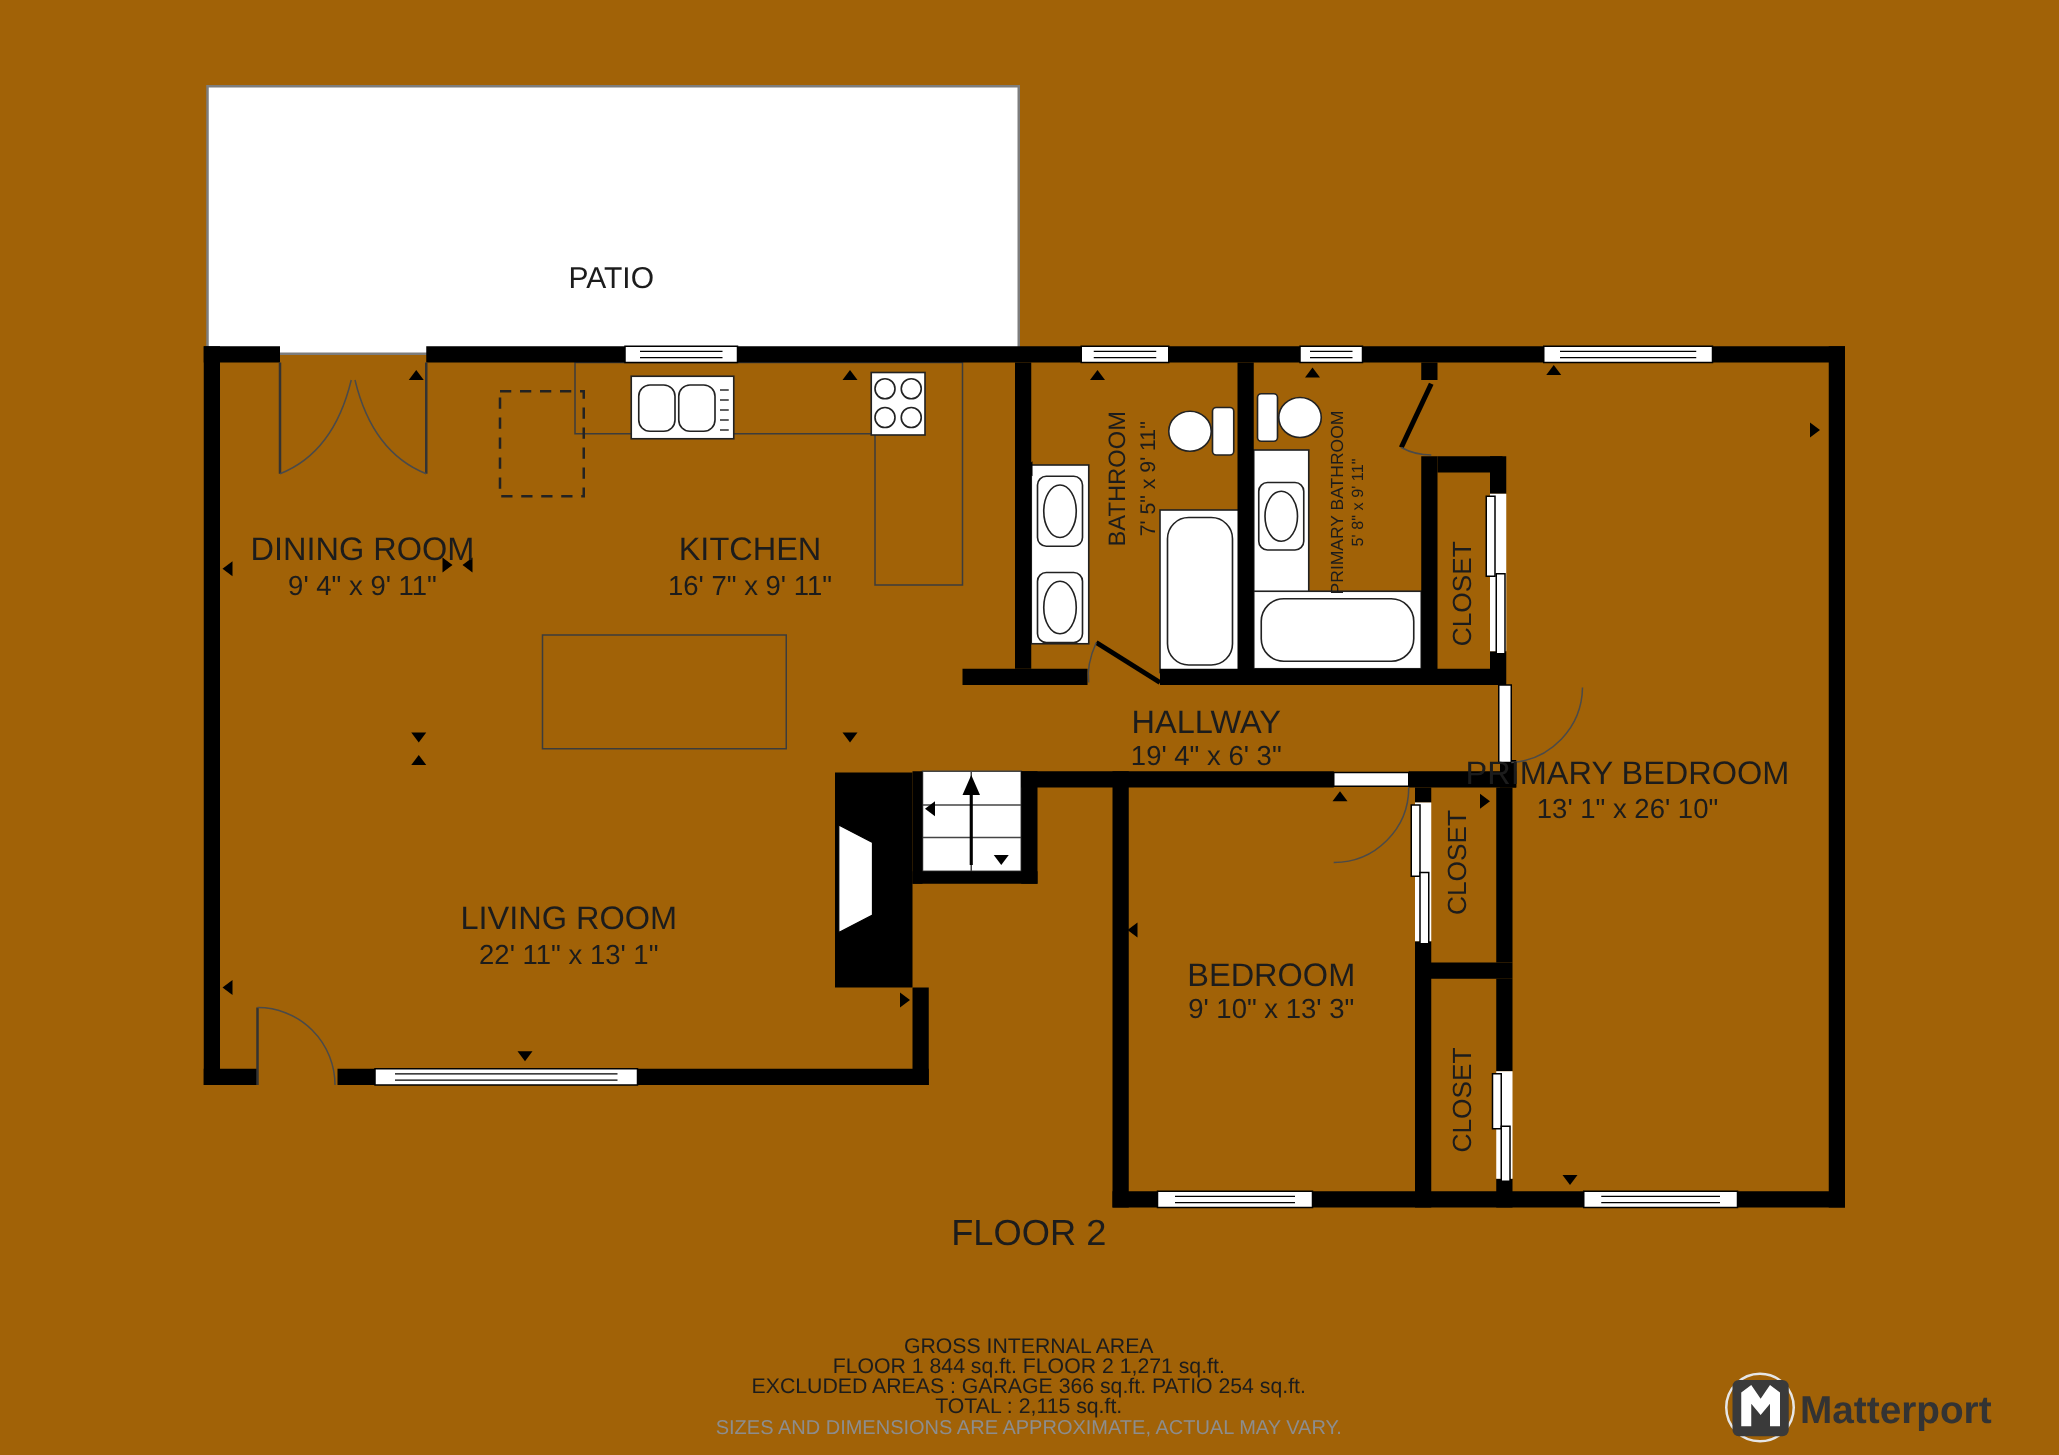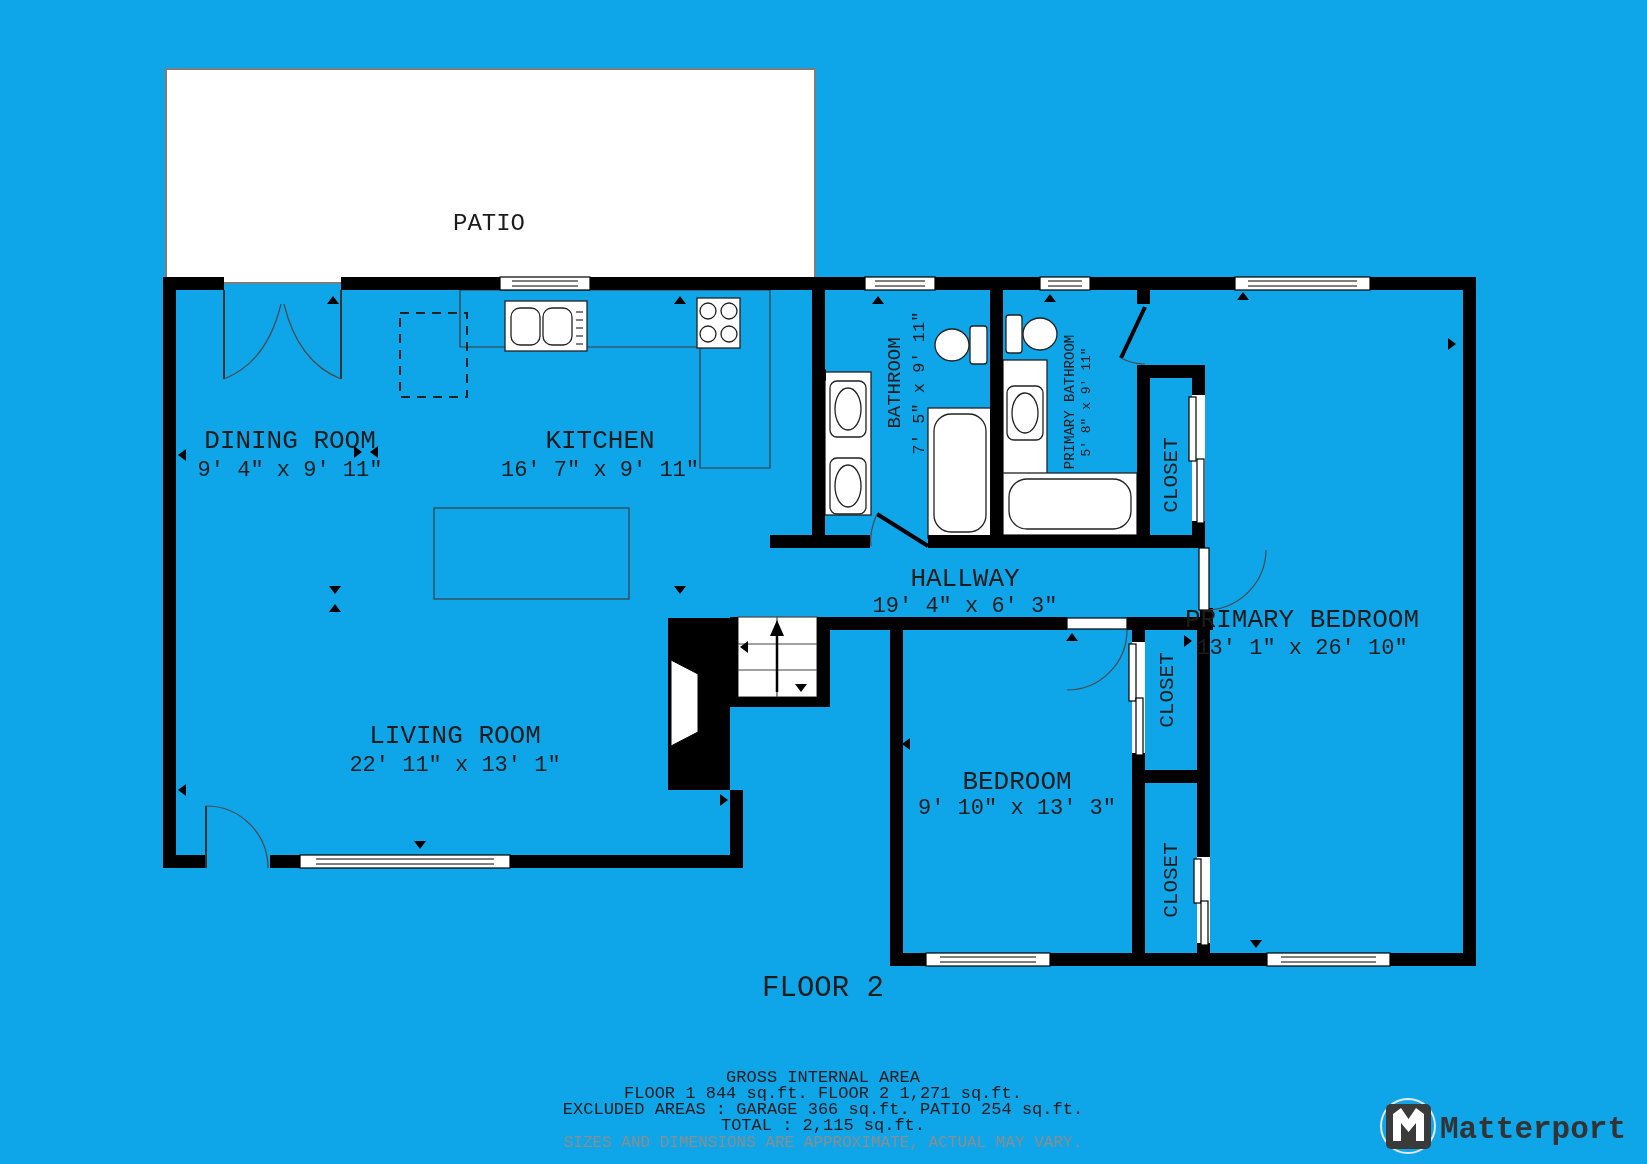--- a/index.html
+++ b/index.html
@@ -1,18 +1,18 @@
 <!DOCTYPE html>
 <html><head>
 <meta charset="utf-8">
 <style>
   html,body{margin:0;padding:0;background:#ffffff;}
   .stage{
-    position:relative;width:1647px;height:1164px;background:#0ea5e9;overflow:hidden;
-    font-family:Liberation Mono, monospace;
+    position:relative;width:1647px;height:1164px;background:#a16207;overflow:hidden;
+    font-family:Liberation Sans, sans-serif;
   }
   svg text{fill:#1c1c1c;}
   .room-name{font-size:26px;}
   .room-dims{font-size:22px;}
   .rot-name{font-size:19px;}
   .rot-dims{font-size:17px;}
   .rot-sm-name{font-size:14px;}
   .rot-sm-dims{font-size:13px;}
   .closet-label{font-size:21px;}
   .patio-label{font-size:24px;}

